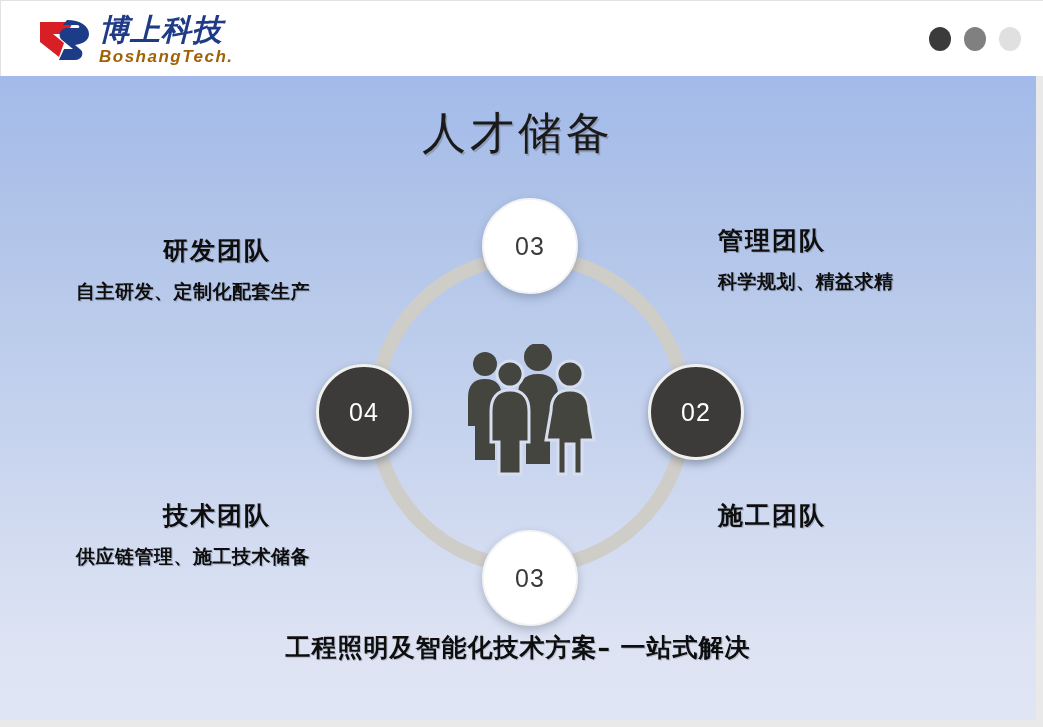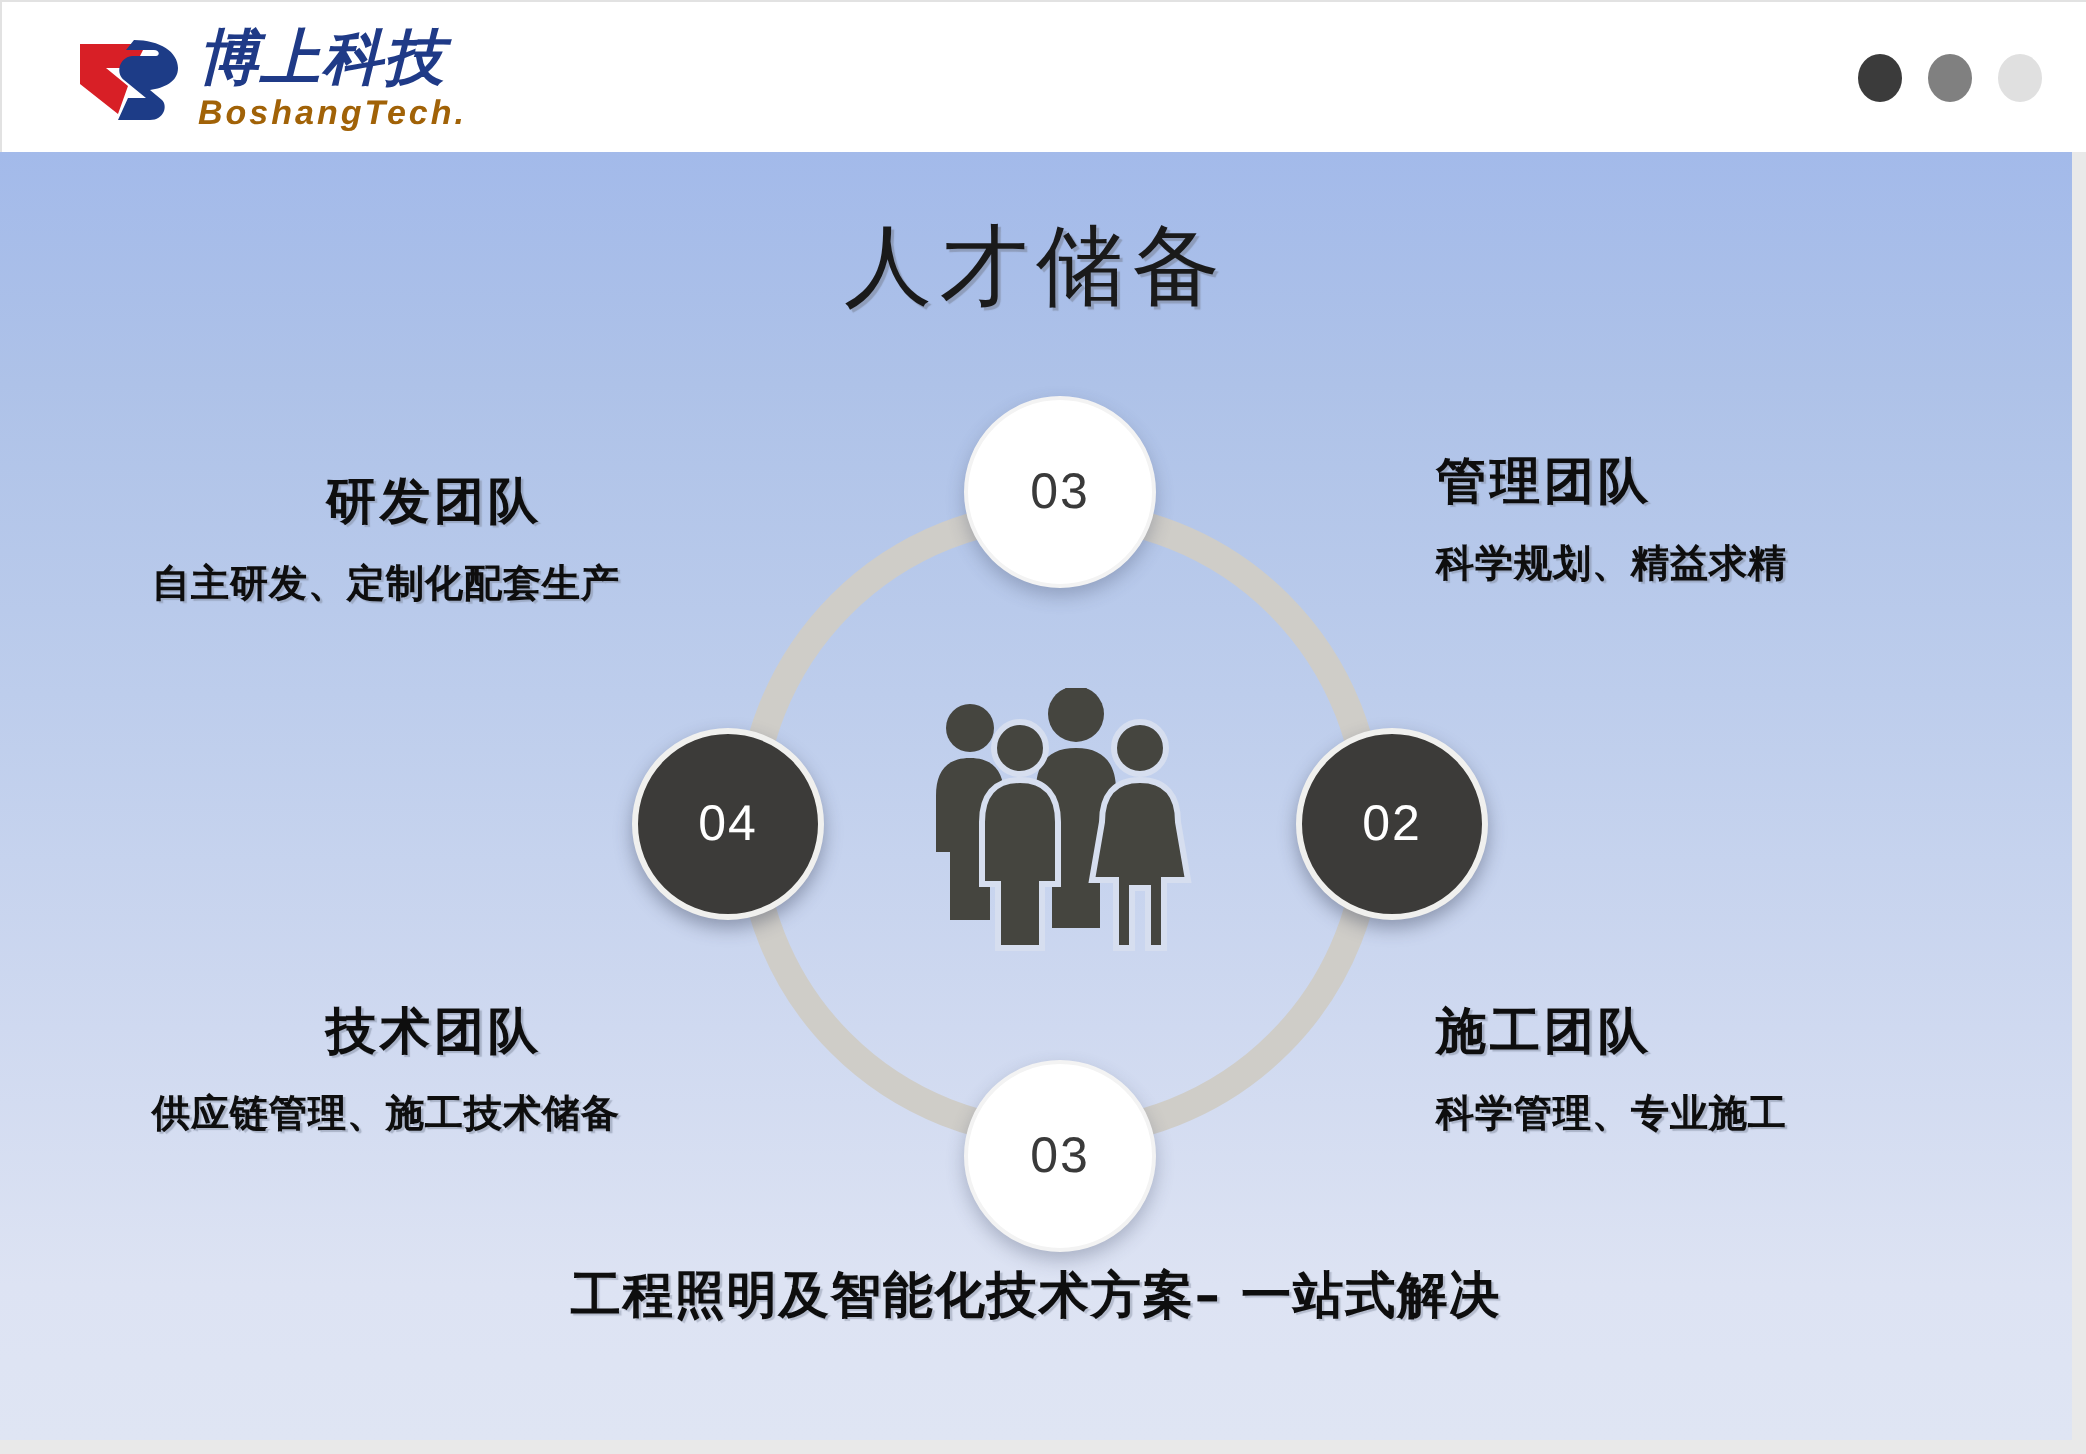--- a/index.html
+++ b/index.html
@@ -253,21 +253,20 @@
       <div class="quad-sub">供应链管理、施工技术储备</div>
     </div>
 
     <div class="quad" id="quad-tr">
       <div class="quad-head">管理团队</div>
       <div class="quad-sub">科学规划、精益求精</div>
     </div>
 
     <div class="quad" id="quad-br">
       <div class="quad-head">施工团队</div>
-      <div class="quad-sub">科学管理、专业施工</div>
     </div>
 
     <div id="diagram">
       <div id="ring"></div>
 
       <svg id="people-icon" viewBox="0 0 144 136">
         <g fill="#45453f">
 
           <circle cx="27" cy="20" r="12"></circle>
           <path d="M27 35 C15 35 10 42 10 54 L10 82 L17 82 L17 116 L37 116 L37 82 L44 82 L44 54 C44 42 39 35 27 35 Z"></path>

